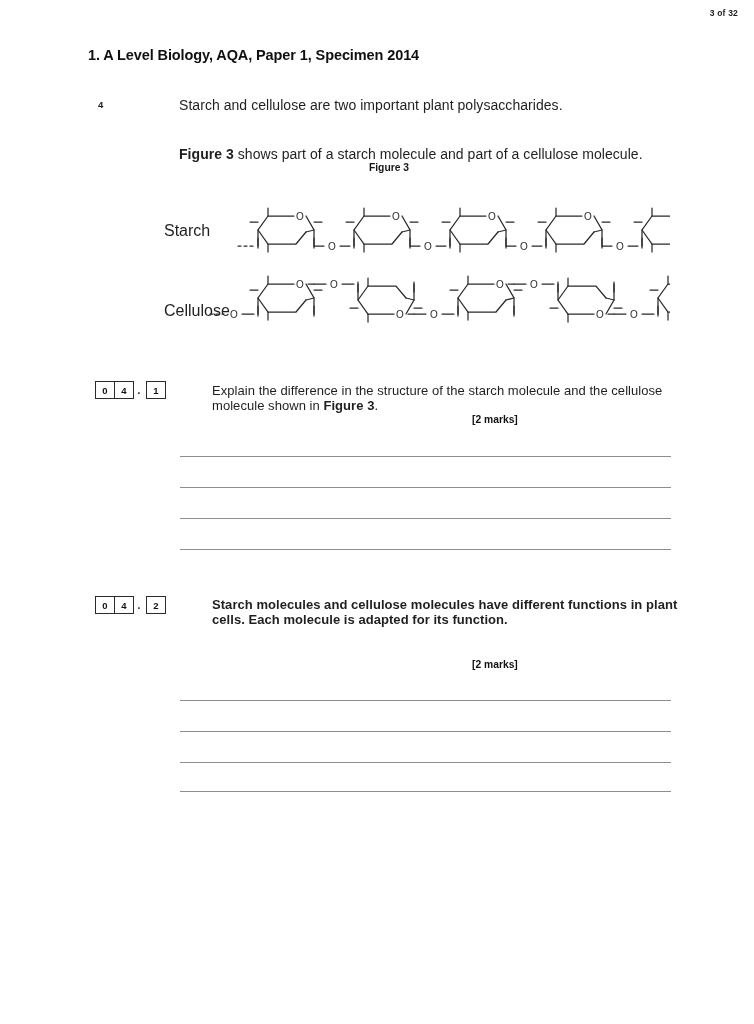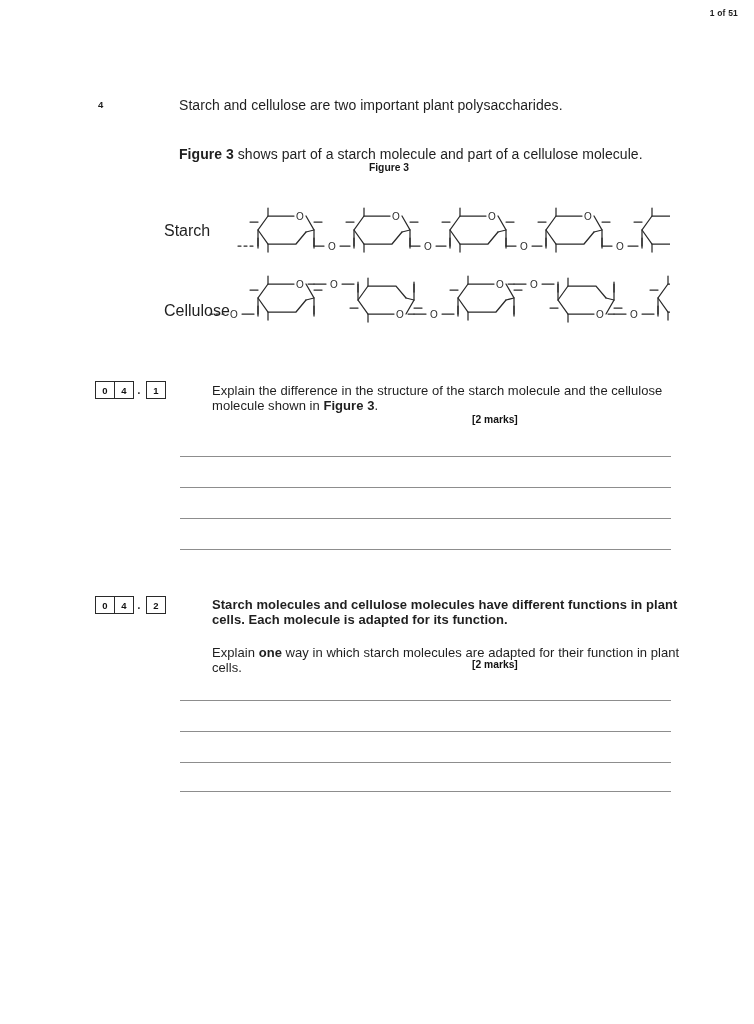--- a/index.html
+++ b/index.html
@@ -152,22 +152,23 @@
     width: 491px;
     height: 0;
     border-top: 1px solid #8d8d8d;
   }
 </style>
 </head>
 <body>
 
 <div class="page">
 
-  <div class="page-indicator">1 of 51</div>
-
+  <div class="page-indicator">3 of 32</div>
+
+  <div class="doc-title">1. A Level Biology, AQA, Paper 1, Specimen 2014</div>
 
   <div class="q-margin-num">4</div>
 
   <div class="stem stem-1">Starch and cellulose are two important plant polysaccharides.</div>
 
   <div class="stem stem-2">
     <b>Figure 3</b><span> shows part of a starch molecule and part of a cellulose molecule.</span>
   </div>
 
   <div class="figure-caption">
@@ -395,23 +396,20 @@
 
   <div class="qnum" style="left:95px; top:596px;">
     <div class="cell">0</div>
     <div class="cell">4</div>
     <div class="dot">.</div>
     <div class="cell last">2</div>
   </div>
 
   <div class="q-text" style="top:597px; width:493px;font-weight:bold;">Starch molecules and cellulose molecules have different functions in plant cells.  Each molecule is adapted for its function.</div>
 
-  <div class="q-text" style="top:645px; width:493px;">
-    <span>Explain </span><b>one</b><span> way in which starch molecules are adapted for their function in plant cells.</span>
-  </div>
 
   <div class="marks" style="top:659px; left:472px; width:200px;">[2 marks]</div>
 
   <div class="ans-line" style="top:700px;"></div>
   <div class="ans-line" style="top:731px;"></div>
   <div class="ans-line" style="top:762px;"></div>
   <div class="ans-line" style="top:791px;"></div>
 
 </div>
 

